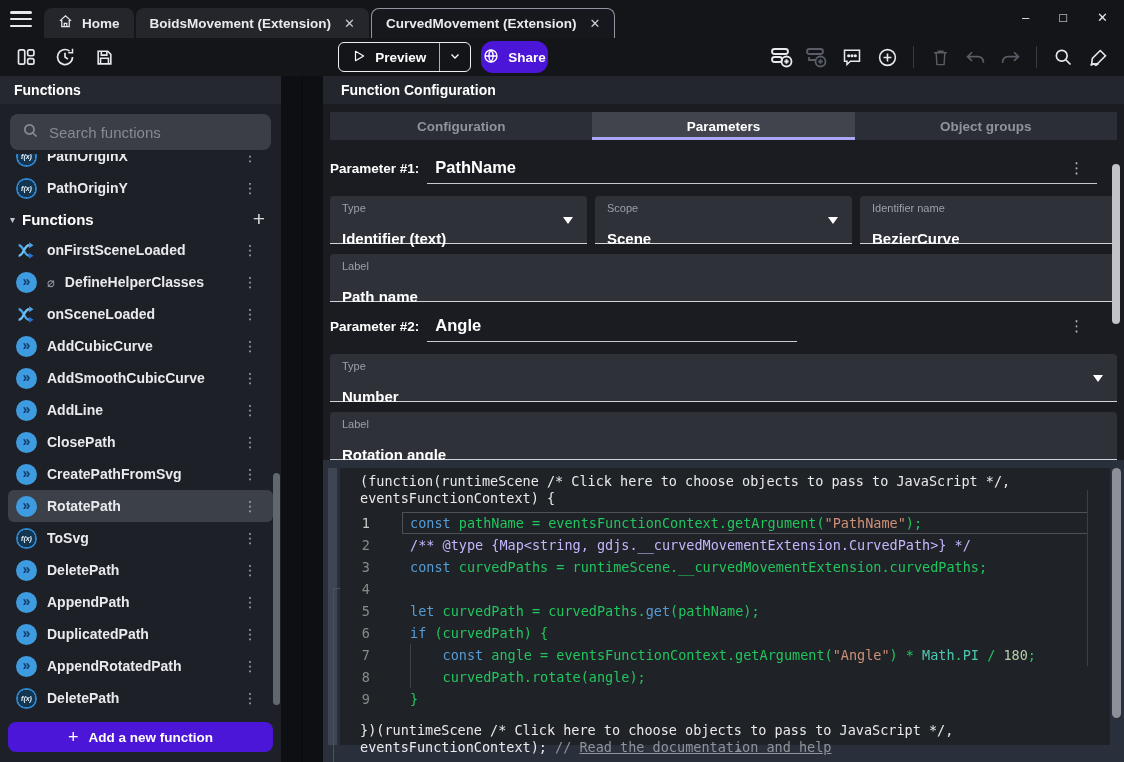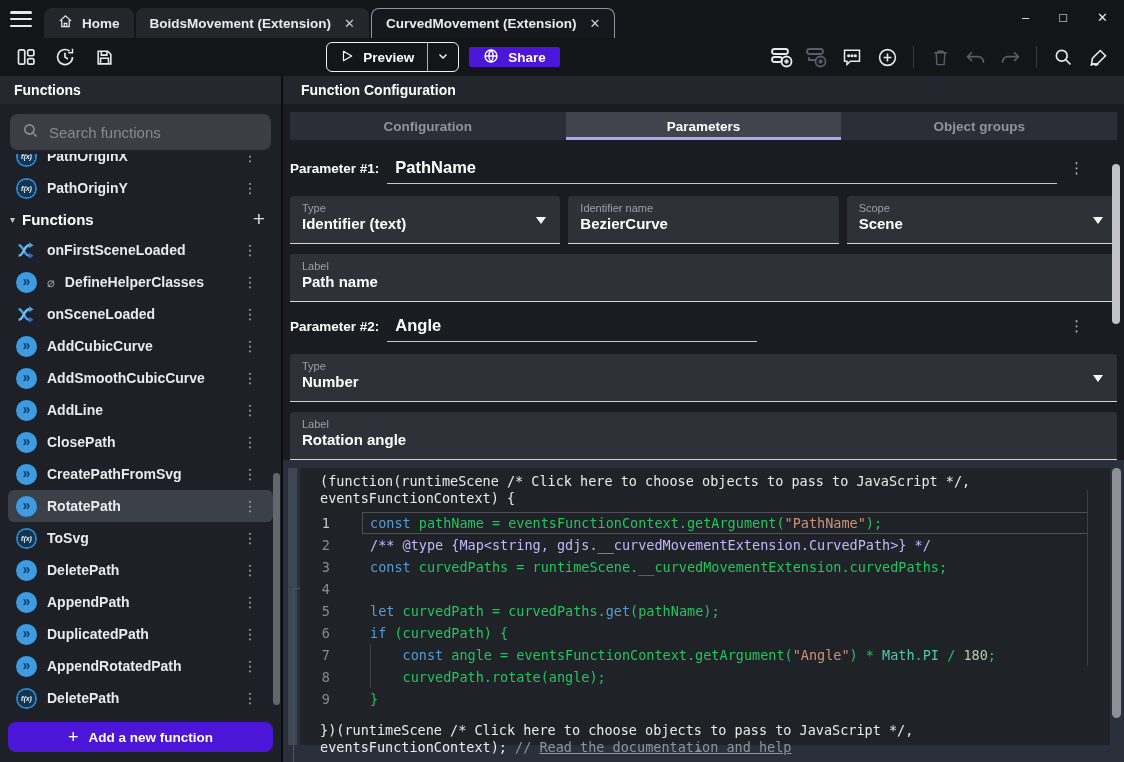--- a/index.html
+++ b/index.html
@@ -23,25 +23,25 @@
   .tb-left { display:flex; gap:15px; align-items:center; margin-left:4px; }
   .tb-center { flex:1; display:flex; justify-content:center; align-items:center; gap:10px; }
   .tb-right { display:flex; gap:11px; align-items:center; margin-right:4px; }
   .icon-btn { width:24px; height:24px; display:flex; align-items:center; justify-content:center; }
   .icon-btn svg { display:block; }
   .tb-divider { width:1px; height:22px; background:#383b42; margin:0 3px; }
   .preview-btn { height:30px; border:1px solid #eef0f3; border-radius:6px; display:flex; align-items:center; color:#fff; }
   .preview-main { display:flex; align-items:center; gap:9px; padding:0 13px; font-size:13.5px; font-weight:700; }
   .preview-sep { width:1px; height:28px; background:#eef0f3; opacity:.7; }
   .preview-caret { padding:0 9px; font-size:11px; }
-  .share-btn { height:20px; border-radius:2px; display:flex; align-items:center; gap:9px; padding:0 14px;
+  .share-btn { height:32px; border-radius:12px; display:flex; align-items:center; gap:9px; padding:0 2px;
     color:#fff; font-size:13.5px; font-weight:700; }
 
   
-  .content { flex:1; display:flex; }
+  .content { flex:1; display:flex;gap:20px; }
   .v-gap { width:2px; background:#0b0c0f; }
 
   
   .sidebar { width:281px; background:#1d2026; position:relative; display:flex; flex-direction:column; }
   .sb-header { height:28px; background:#25282f; color:#fff; font-size:14px; font-weight:700; line-height:28px; padding-left:14px; }
   .search-box { margin:10px 10px 4px 10px; height:36px; background:#3b3e45; border-radius:8px;
     display:flex; align-items:center; gap:10px; padding:0 12px; }
   .search-box .ph { color:#878b92; font-size:15px; }
   .list-viewport { height:570px; overflow:hidden; position:relative; }
   .list-inner { margin-top:-14px; }
@@ -78,21 +78,21 @@
   .param-head.first { margin-top:16px; }
   .param-head.second { margin-top:12px; }
   .ph-title { color:#fff; font-size:13.5px; font-weight:700; line-height:26px; }
   .ph-name { color:#fff; font-size:16.5px; font-weight:700; margin-left:16px; }
   .ph-line { position:absolute; left:97px; top:27px; height:1px; background:#c9cad1; }
   .ph-menu { position:absolute; right:40px; top:3px; color:#b9bcc2; font-size:15px; }
   .fields-row { margin:10px 7px 0 7px; display:flex; gap:8px; }
   .fieldbox { flex:1; height:48px; background:#2e3138; border-bottom:1px solid #d3d4da;
     border-radius:4px 4px 0 0; padding:6px 12px; position:relative; }
   .fb-label { color:#9ba0a8; font-size:11px; }
-  .fb-value { color:#fff; font-size:15px; font-weight:700; margin-top:1px; }
+  .fb-value { color:#fff; font-size:15px; font-weight:700; margin-top:16px; }
   .fb-caret { position:absolute; right:14px; top:21px; width:0; height:0;
     border-left:5.5px solid transparent; border-right:5.5px solid transparent; border-top:7px solid #fff; }
   .cfg-scroll { position:absolute; right:4px; top:8px; width:8px; height:160px; background:#c2c3c9; border-radius:4px; }
 
   
   .events { position:absolute; left:0; right:0; top:384px; bottom:0; background:#29303c; }
   .drag-strip { position:absolute; left:5px; top:8px; bottom:17px; width:9px; background:#3e4654; }
   .l-bracket { position:absolute; left:10px; top:128px; bottom:0; width:10px;
     border-left:1px solid #4a5160; border-top:1px solid #4a5160; }
   .code-event { position:absolute; left:17px; right:14px; top:8px; bottom:17px; background:#1f2227; padding-top:5px; }
@@ -439,27 +439,27 @@
           <div class="ph-line" style="width:670px;"></div>
           <span class="ph-menu">⋮</span>
         </div>
         <div class="fields-row">
           <div class="fieldbox">
             <div class="fb-label">Type</div>
             <div class="fb-value">Identifier (text)</div>
             <div class="fb-caret"></div>
           </div>
           <div class="fieldbox">
-            <div class="fb-label">Identifier name</div>
-            <div class="fb-value">BezierCurve</div>
-          </div>
-          <div class="fieldbox">
             <div class="fb-label">Scope</div>
             <div class="fb-value">Scene</div>
             <div class="fb-caret"></div>
+          </div>
+          <div class="fieldbox">
+            <div class="fb-label">Identifier name</div>
+            <div class="fb-value">BezierCurve</div>
           </div>
         </div>
         <div class="fields-row">
           <div class="fieldbox">
             <div class="fb-label">Label</div>
             <div class="fb-value">Path name</div>
           </div>
         </div>
 
         <div class="param-head second">

